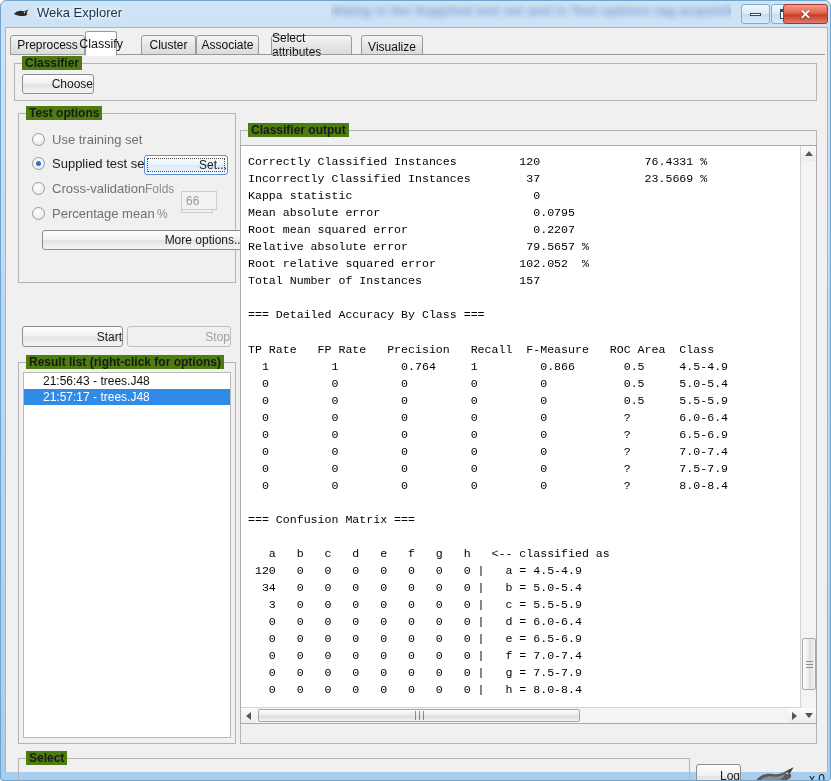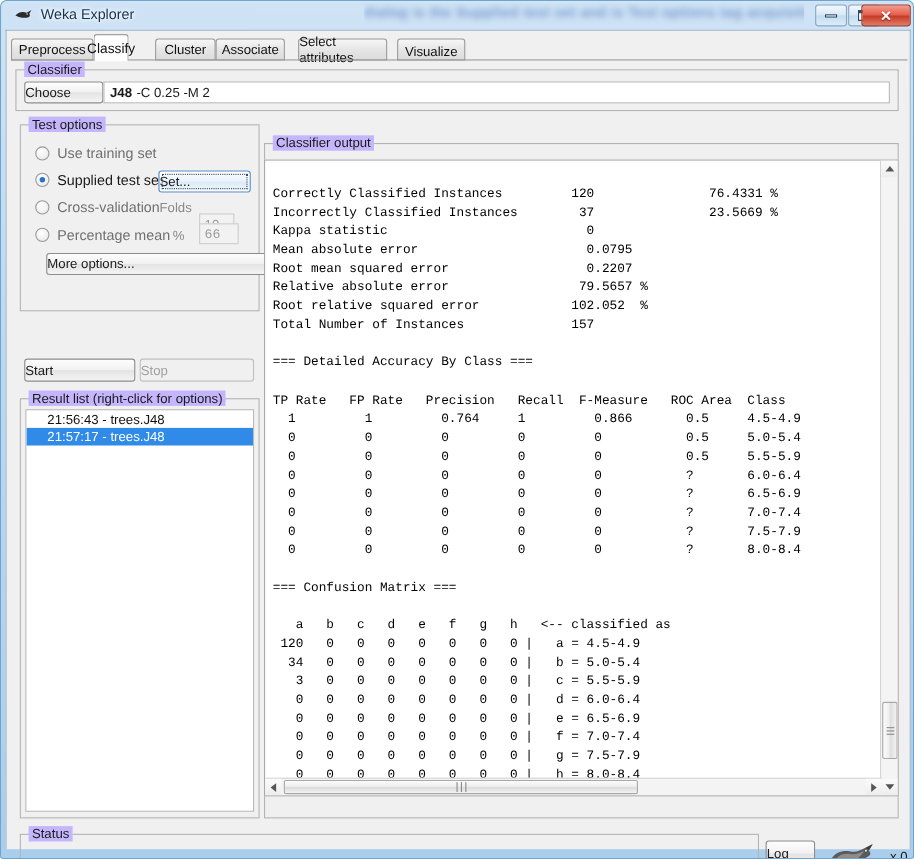--- a/index.html
+++ b/index.html
@@ -104,34 +104,35 @@
 
   
   .group{
     position:absolute;
     border:1px solid #b4b4b4;
     box-sizing:border-box;
     background:transparent;
   }
   .group > .gtitle{
     position:absolute;top:-8px;left:7px;
-    background:#c4b5fd;
+    background:#4d7c0f;
     padding:0 3px;
     font-size:12px;color:#1a1a1a;
     white-space:nowrap;
+    font-weight:bold;
   }
 
   
   .jbtn{
     position:absolute;box-sizing:border-box;
     background:linear-gradient(to bottom,#fdfdfd 0%,#f1f1f1 48%,#e3e3e3 52%,#f4f4f4 100%);
     border:1px solid #8d8d8d;
     border-radius:3px;
     font-size:12px;color:#1a1a1a;
-    display:flex;align-items:center;justify-content:flex-start;
+    display:flex;align-items:center;justify-content:flex-end;
     cursor:default;
   }
   .jbtn.disabled{color:#a0a0a0;border-color:#c0c0c0;background:#f0f0f0;}
   .jbtn.focused{
     border:1px solid #5b8fc9;
     box-shadow:inset 0 0 0 1px #ffffff;
     background:linear-gradient(to bottom,#fbfdff 0%,#eaf3fb 48%,#dbeaf8 52%,#eff7fd 100%);
   }
   .jbtn.focused .dotted{
     position:absolute;left:2px;right:2px;top:2px;bottom:2px;
@@ -210,21 +211,20 @@
     overflow:hidden;
   }
   #output-text{
     position:absolute;left:7px;top:7px;
     font-family:"Liberation Mono","DejaVu Sans Mono",monospace;
     font-size:11.6px;
     line-height:17.05px;
     color:#000000;
     white-space:pre;
     letter-spacing:0px;
-    margin-top:15px;
   }
   
   #vsb{
     position:absolute;box-sizing:border-box;
     background:#f4f4f4;border-left:1px solid #d4d4d4;
   }
   .sb-arrow{
     position:absolute;left:0;width:100%;height:15px;
     background:linear-gradient(to bottom,#fbfbfb,#ededed);
     display:flex;align-items:center;justify-content:center;
@@ -325,24 +325,20 @@
         </div>
     </div>
     <div id="tab-underline"></div>
 
     <div class="group" style="left:8px;top:35px;width:803px;height:38px;">
       <span class="gtitle">Classifier</span>
     </div>
     <div class="jbtn" style="left:16px;top:46px;width:72px;height:20px;">
       <span>Choose</span>
     </div>
-    <div id="choose-value" style="left:88px;top:46px;width:715px;height:20px;">
-      <b>J48</b>
-        <span>-C 0.25 -M 2</span>
-    </div>
 
     <div class="group" style="left:12px;top:85px;width:218px;height:170px;">
       <span class="gtitle">Test options</span>
     </div>
 
     <div class="radio-row dim" style="left:26px;top:104px;">
       <span class="radio"></span>
       <span class="rlabel">Use training set</span>
     </div>
 
@@ -365,21 +361,21 @@
       <span class="dotted"></span>
       <span>Set...</span>
     </div>
 
     <span class="flabel" style="left:139px;top:154px;">Folds</span>
     <div class="jfield dim" style="left:175px;top:166px;width:32px;height:19px;align-items:flex-end;">
       <span>10</span>
     </div>
 
     <span class="flabel" style="left:151px;top:179px;">%</span>
-    <div class="jfield dim" style="left:175px;top:175px;width:36px;height:19px;font-family:Liberation Mono, monospace;">
+    <div class="jfield dim" style="left:175px;top:163px;width:36px;height:19px;">
       <span>66</span>
     </div>
 
     <div class="jbtn" style="left:36px;top:202px;width:203px;height:20px;">
       <span>More options...</span>
     </div>
 
 
     <div class="jbtn" style="left:16px;top:298px;width:101px;height:21px;">
       <span>Start</span>
@@ -461,21 +457,21 @@
               <i></i>
             </span>
         </div>
         <div class="sb-arrow-h" style="right:0;">
             <span class="tri-right"></span>
           </div>
       </div>
     </div>
 
     <div class="group" id="status-group" style="left:12px;top:730px;width:672px;height:42px;">
-      <span class="gtitle">Status</span>
+      <span class="gtitle">Select</span>
       <span id="status-text">OK</span>
     </div>
 
     <div class="jbtn" style="left:690px;top:736px;width:45px;height:24px;">
       <span>Log</span>
     </div>
 
     <span id="weka-bird" style="left:745px;top:738px;width:54px;height:26px;">
       <svg width="54" height="26" viewBox="0 0 54 26">
         <path d="M4 17 C6 10, 14 6.5, 22 8 C27 9, 31 7.5, 36 4.5 L42 1.5 L38.5 7 C40.5 8.5, 41 11, 38.5 12.5 C33 15.8, 24 20.5, 14 21 C8 21.3, 4.5 20, 4 17 Z" fill="#5a5a5a"></path>

